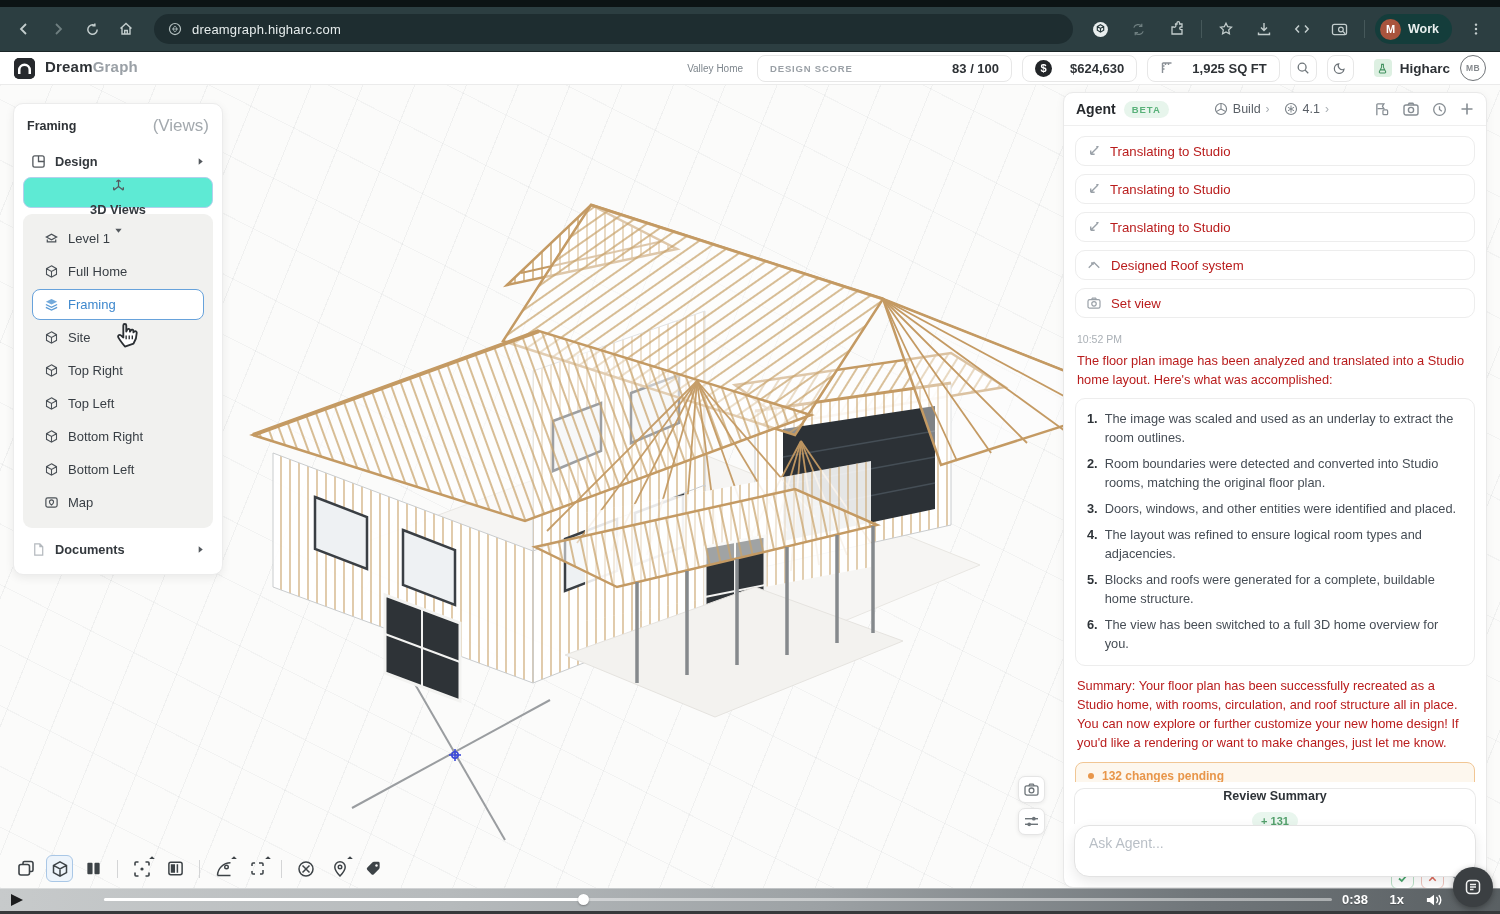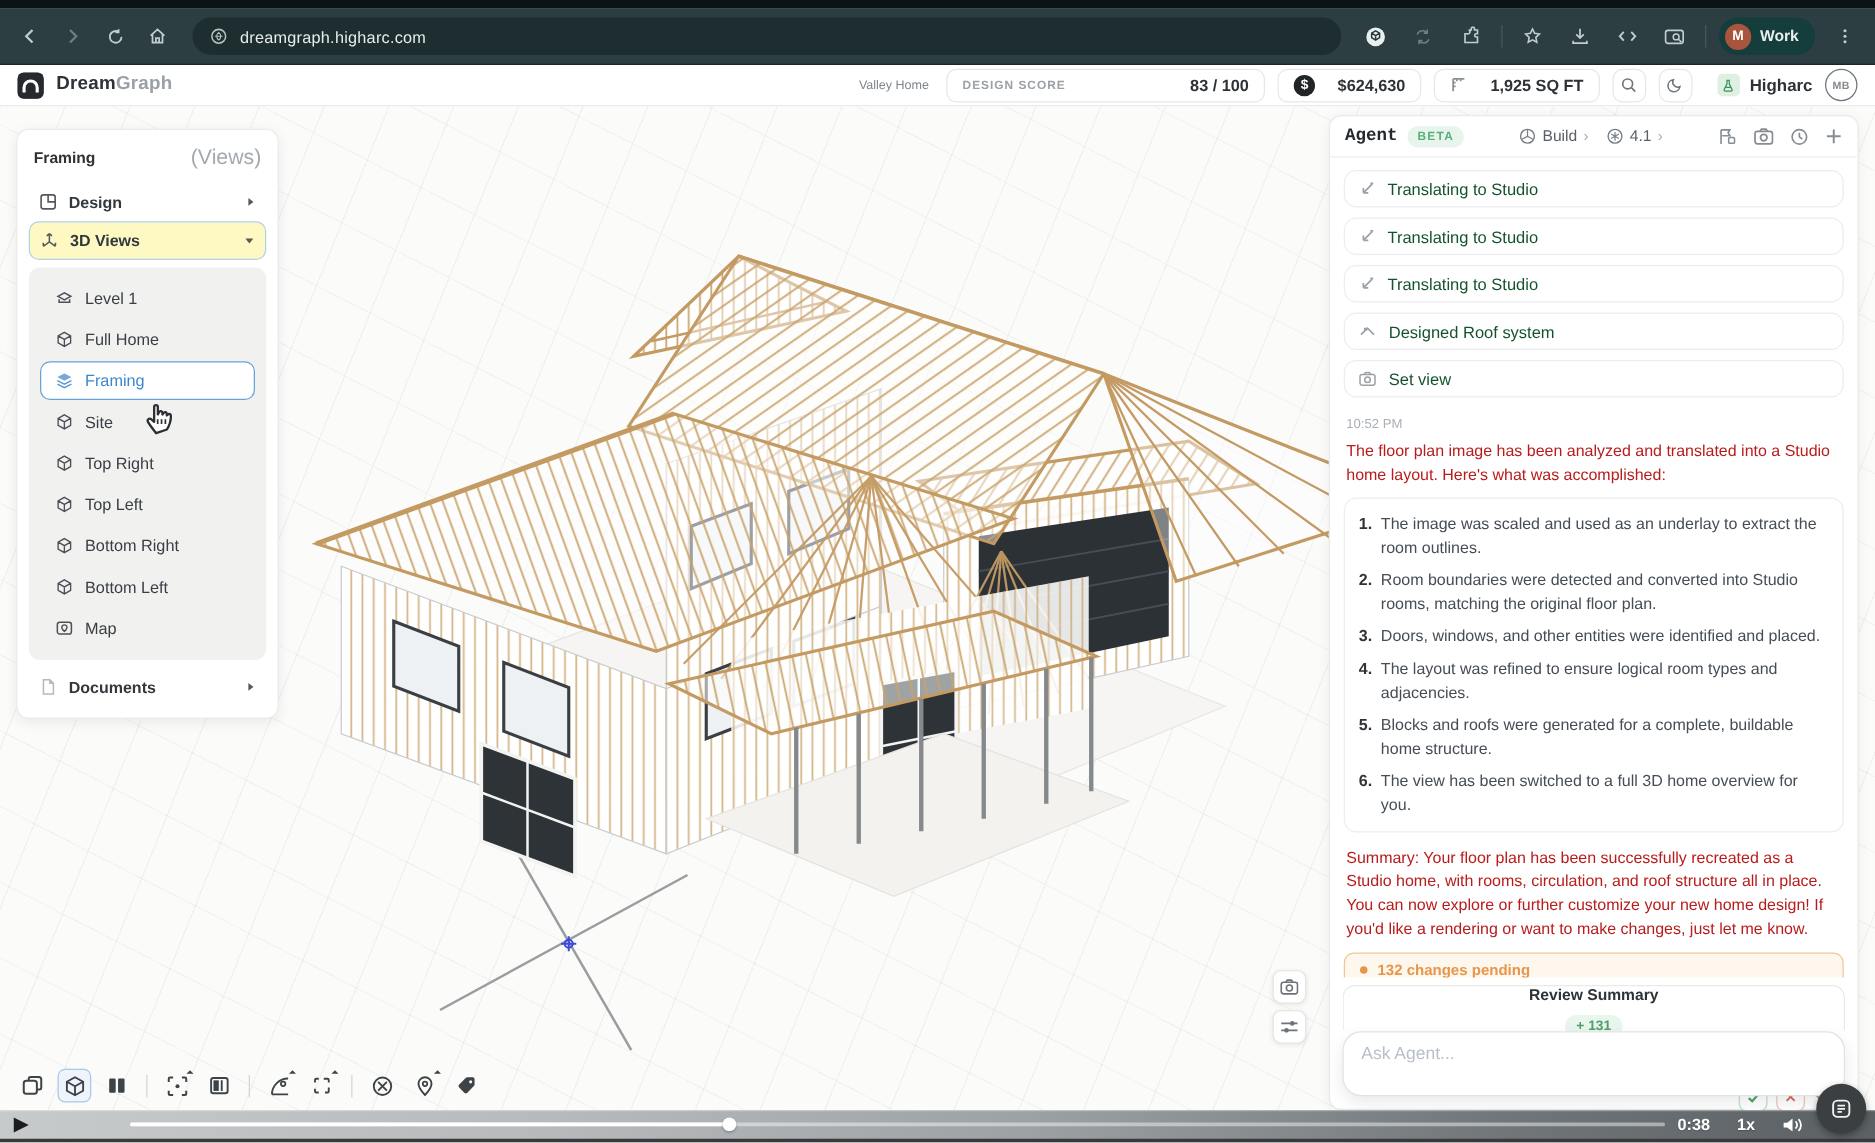--- a/index.html
+++ b/index.html
@@ -52,47 +52,47 @@
   
   .float-btn { position:absolute; width:27px; height:27px; background:#fff; border:1px solid #e5e5e5; border-radius:7px; box-shadow:0 1px 4px rgba(0,0,0,.08); display:flex; align-items:center; justify-content:center; color:#6d7479; }
   
   .sidebar { position:absolute; left:13px; top:103px; width:210px; background:#fff; border:1px solid #ececec; border-radius:10px; box-shadow:0 3px 10px rgba(0,0,0,.07); padding:10px 9px 9px; z-index:10;}
   .sb-title-row { display:flex; justify-content:space-between; align-items:center; padding:2px 4px 10px; }
   .sb-title { font-size:12.5px; font-weight:bold; color:#2e3236; }
   .sb-subtitle { font-size:17px; color:#a3a9ae; }
   .sb-row { height:31px; display:flex; align-items:center; gap:9px; padding:0 8px; border-radius:8px; color:#33383d; font-size:12.8px; font-weight:bold; }
   .sb-row .grow { flex:1; }
   .sb-row svg { flex:0 0 auto; color:#54595e; }
-  .sb-row.sel-soft { background:#fef9c3; border:1px solid #b3d0ec; }
+  .sb-row.sel-soft { background:#5eead4; border:1px solid #b3d0ec;flex-direction:column; }
   .sb-sublist { background:#f1f1ef; border-radius:9px; margin:6px 0; padding:8px 0 9px; }
   .sb-item { height:33px; display:flex; align-items:center; gap:9px; padding:0 10px 0 21px; font-size:13px; font-weight:500; color:#383e44; }
   .sb-item svg { color:#4b5157; flex:0 0 auto; }
   .sb-item.sel-strong { border:1.5px solid #67a2db; background:#fff; border-radius:8px; margin:1px 9px; padding-left:11px; color:#3d87cd; height:31px; }
   .sb-item.sel-strong svg { color:#5b9bd5; }
   .chev { color:#4b5157; }
   
   .cursor-hand { position:absolute; left:113px; top:317px; z-index:30; }
   
   .toolbar { position:absolute; left:12px; top:770px; display:flex; align-items:center; gap:7px; }
   .tb-btn { width:27px; height:27px; border-radius:6px; display:flex; align-items:center; justify-content:center; color:#3d4347; position:relative; }
   .tb-btn.sel { border:1.5px solid #a9c7e6; background:#edf4fb; }
   .tb-div { width:1px; height:18px; background:#d4d5d6; margin:0 3px; }
   .tb-caret { position:absolute; top:2px; right:1px; width:0; height:0; border-left:4px solid transparent; border-top:4px solid #3d4347; transform:rotate(-45deg); }
   
   .agent { position:absolute; top:92px; right:13px; width:424px; height:796px; background:#fff; border:1px solid #e9e9e9; border-radius:10px; box-shadow:0 2px 10px rgba(0,0,0,.05); display:flex; flex-direction:column; z-index:15; }
   .agent-head { height:33px; border-bottom:1px solid #efefef; display:flex; align-items:center; padding:0 12px; gap:8px; flex:0 0 auto;}
-  .agent-title { font-size:14px; font-weight:bold; color:#26292d;font-family:Liberation Mono, monospace; }
+  .agent-title { font-size:14px; font-weight:bold; color:#26292d; }
   .beta-badge { background:#e7f5ec; color:#58b179; font-size:9.5px; font-weight:bold; letter-spacing:1px; border-radius:9px; padding:3px 8px; }
   .agent-mid { display:flex; align-items:center; gap:14px; margin:0 auto; color:#595f66; font-size:12.5px; font-weight:500;}
   .agent-mid .seg { display:flex; gap:5px; }
   .agent-mid svg { color:#7a8187; }
   .chev-r { color:#a9afb4; font-size:12px; }
   .agent-head-icons { display:flex; align-items:center; gap:13px; color:#868d93; }
   .agent-body { flex:1; padding:10px 11px 6px; overflow:hidden; display:flex; flex-direction:column; }
-  .action-card { border:1px solid #ededed; border-radius:10px; height:30px; display:flex; align-items:center; gap:10px; padding:0 11px; margin-bottom:8px; color:#14532d; font-size:13.2px; flex:0 0 auto;}
+  .action-card { border:1px solid #ededed; border-radius:10px; height:30px; display:flex; align-items:center; gap:10px; padding:0 11px; margin-bottom:8px; color:#b91c1c; font-size:13.2px; flex:0 0 auto;}
   .action-card svg { color:#9aa1a8; flex:0 0 auto;}
   .timestamp { font-size:10.5px; color:#aab0b6; margin:7px 2px 6px; }
   .msg-text { font-size:12.8px; line-height:1.5; color:#b91c1c; padding:0 2px; }
   .steps-card { border:1px solid #ededed; border-radius:10px; padding:11px 13px 11px 11px; margin:9px 0 10px; }
   .steps-card ol { list-style:none; }
   .steps-card li { display:flex; gap:7px; font-size:12.8px; line-height:1.48; color:#464d55; margin-bottom:7px; }
   .steps-card li:last-child { margin-bottom:0; }
   .steps-card .num { font-weight:bold; color:#2e3338; flex:0 0 auto; }
   .pending-pill { border:1px solid #f1c694; background:#fdf7ee; border-radius:8px; height:28px; display:flex; align-items:center; gap:8px; padding:0 12px; margin-top:10px; flex:0 0 auto;}
   .pending-dot { width:6px; height:6px; border-radius:50%; background:#e8964a; }

